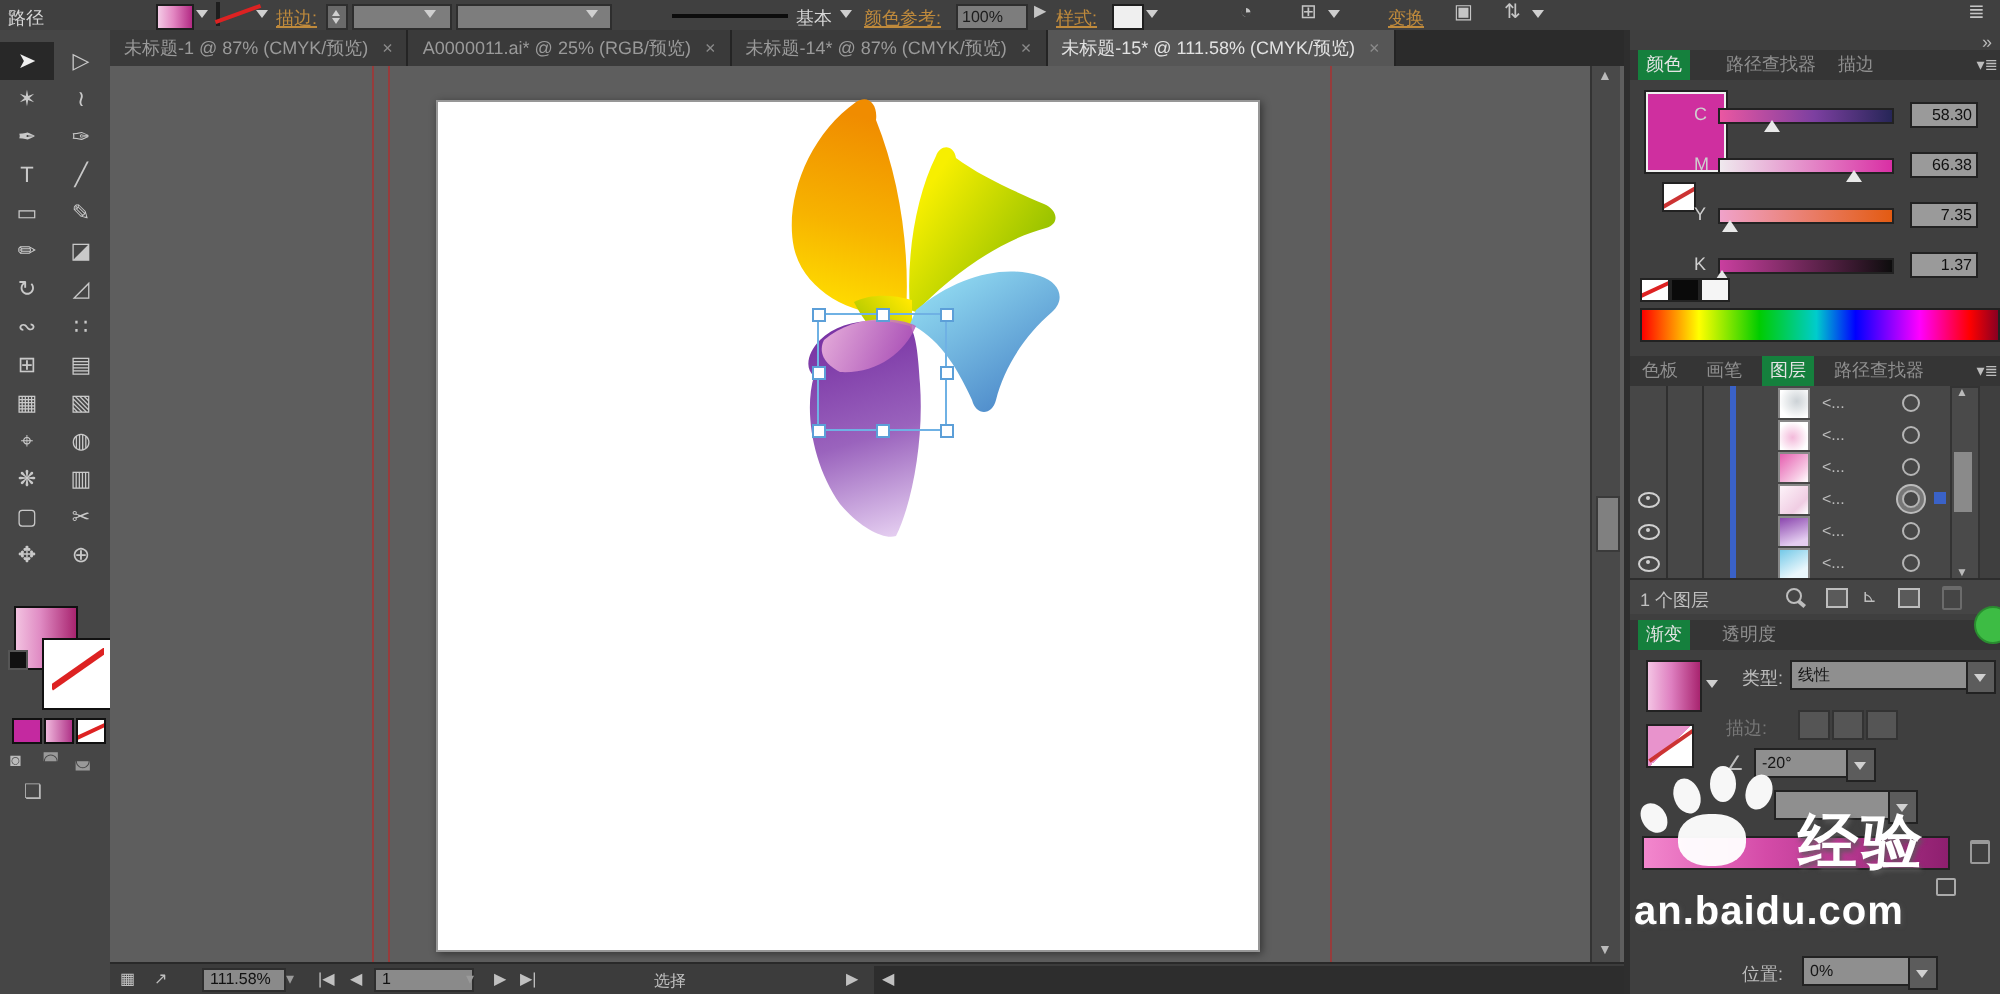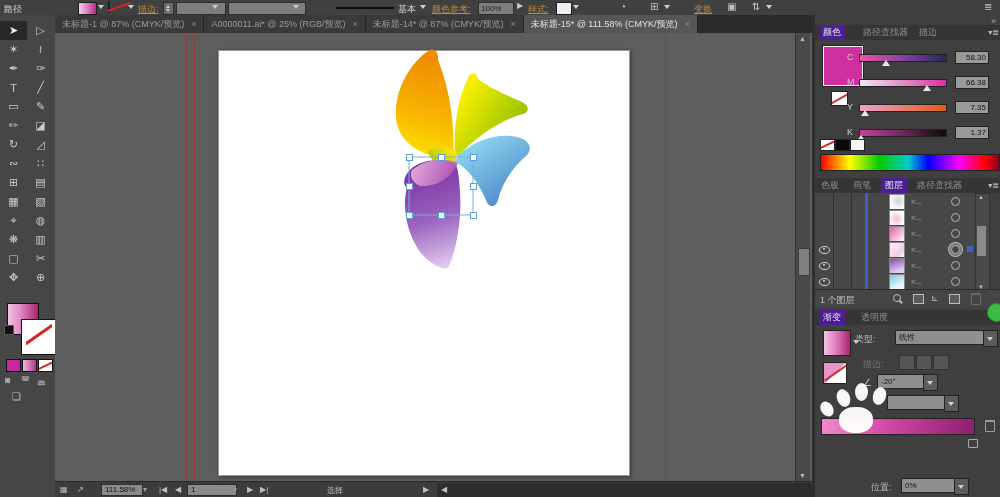--- a/index.html
+++ b/index.html
@@ -44,21 +44,21 @@
   .scroll-arrow{position:absolute;left:3px;font-size:7px;color:#bbb;}
   
   #status-bar{position:absolute;left:0;top:466px;width:757px;height:16px;background:#3c3c3c;border-top:1px solid #292929;}
   .sb-item{position:absolute;top:3px;font-size:8px;color:#c0c0c0;}
   .sb-field{position:absolute;top:2px;height:10px;background:#8a8a8a;border:1px solid #2e2e2e;color:#111;font-size:8px;line-height:10px;padding:0 3px;}
   #hscroll{position:absolute;left:382px;top:1px;width:375px;height:14px;background:#2d2d2d;}
   
   #dock{position:absolute;left:812px;top:15px;width:188px;height:482px;background:#3f3f3f;border-left:3px solid #2e2e2e;}
   .panel-tabs{position:absolute;left:0;width:188px;height:15px;background:#353535;}
   .ptab{position:absolute;top:0;height:15px;line-height:15px;padding:0 4px;color:#8f8f8f;font-size:9px;}
-  .ptab.active{background:#4c1d95;color:#e4e4e4;}
+  .ptab.active{background:#15803d;color:#e4e4e4;}
   .pmenu{position:absolute;right:4px;top:3px;color:#bdbdbd;font-size:8px;}
   .slider-row{position:absolute;left:32px;width:150px;height:13px;}
   .slider-row .ch{position:absolute;left:0;top:1px;color:#cfcfcf;font-size:9px;}
   .slider-track{position:absolute;left:12px;top:3px;width:86px;height:6px;border:1px solid #222;}
   .tr-c{background:linear-gradient(90deg,#ea57a2,#7c3fa0 55%,#262657);}
   .tr-m{background:linear-gradient(90deg,#efe9ee,#d92fa4);}
   .tr-y{background:linear-gradient(90deg,#f0a2ca,#e35b12);}
   .tr-k{background:linear-gradient(90deg,#c93f9f,#0d0d0d);}
   .sl-thumb{position:absolute;top:9px;width:0;height:0;border-left:4px solid transparent;border-right:4px solid transparent;border-bottom:6px solid #e8e8e8;}
   .sl-val{position:absolute;right:8px;top:0;width:30px;height:11px;background:#9a9a9a;border:1px solid #222;color:#111;font-size:8px;line-height:11px;text-align:right;padding-right:2px;}
@@ -412,21 +412,21 @@
     <div class="panel-tabs" style="top:295px">
       <span class="ptab active" style="left:4px">渐变</span>
       <span class="ptab" style="left:42px">透明度</span>
     </div>
     <div id="green-dot"></div>
     <div class="abs" style="left:8px;top:315px;width:26px;height:24px;border:1px solid #222;background:linear-gradient(90deg,#f4c4e4,#de7fc0 45%,#a8246f)"></div>
     <span class="dd" style="left:38px;top:325px;position:absolute"></span>
     <div class="abs" style="left:8px;top:347px;width:22px;height:20px;background:linear-gradient(135deg,#e893cc 50%,#fff 50%);border:1px solid #222;overflow:hidden">
       <div class="abs" style="left:-2px;top:8px;width:30px;height:2px;background:#c33;transform:rotate(-35deg)"></div>
     </div>
-    <span class="glabel" style="left:40px;top:318px">类型:</span>
+    <span class="glabel" style="left:56px;top:318px">类型:</span>
     <div class="g-field" style="left:80px;top:315px;width:88px">线性</div>
     <div class="g-ddbtn" style="left:168px;top:315px"></div>
     <span class="glabel dim" style="left:48px;top:343px">描边:</span>
     <div class="abs" style="left:84px;top:340px;width:14px;height:13px;background:#555;border:1px solid #333"></div>
     <div class="abs" style="left:101px;top:340px;width:14px;height:13px;background:#555;border:1px solid #333"></div>
     <div class="abs" style="left:118px;top:340px;width:14px;height:13px;background:#555;border:1px solid #333"></div>
     <span class="glabel" style="left:48px;top:362px;font-size:10px">∠</span>
     <div class="g-field" style="left:62px;top:359px;width:44px">-20°</div>
     <div class="g-ddbtn" style="left:108px;top:359px"></div>
     <div class="g-field" style="left:72px;top:380px;width:56px"></div>
@@ -437,15 +437,17 @@
     <span class="glabel" style="left:56px;top:466px">位置:</span>
     <div class="g-field" style="left:86px;top:463px;width:52px">0%</div>
     <div class="g-ddbtn" style="left:139px;top:463px"></div>
 
     <div id="wm">
       <span class="toe" style="left:22px;top:2px;width:13px;height:18px;transform:rotate(-20deg)"></span>
       <span class="toe" style="left:40px;top:-4px;width:13px;height:18px"></span>
       <span class="toe" style="left:58px;top:0px;width:13px;height:18px;transform:rotate(18deg)"></span>
       <span class="toe" style="left:6px;top:14px;width:12px;height:16px;transform:rotate(-35deg)"></span>
       <span class="toe" style="left:24px;top:20px;width:34px;height:26px;border-radius:45%"></span>
+      <span id="wm-brand">经验</span>
+      <span id="wm-url">an.baidu.com</span>
     </div>
   </div>
 </div>
 
 </body></html>

